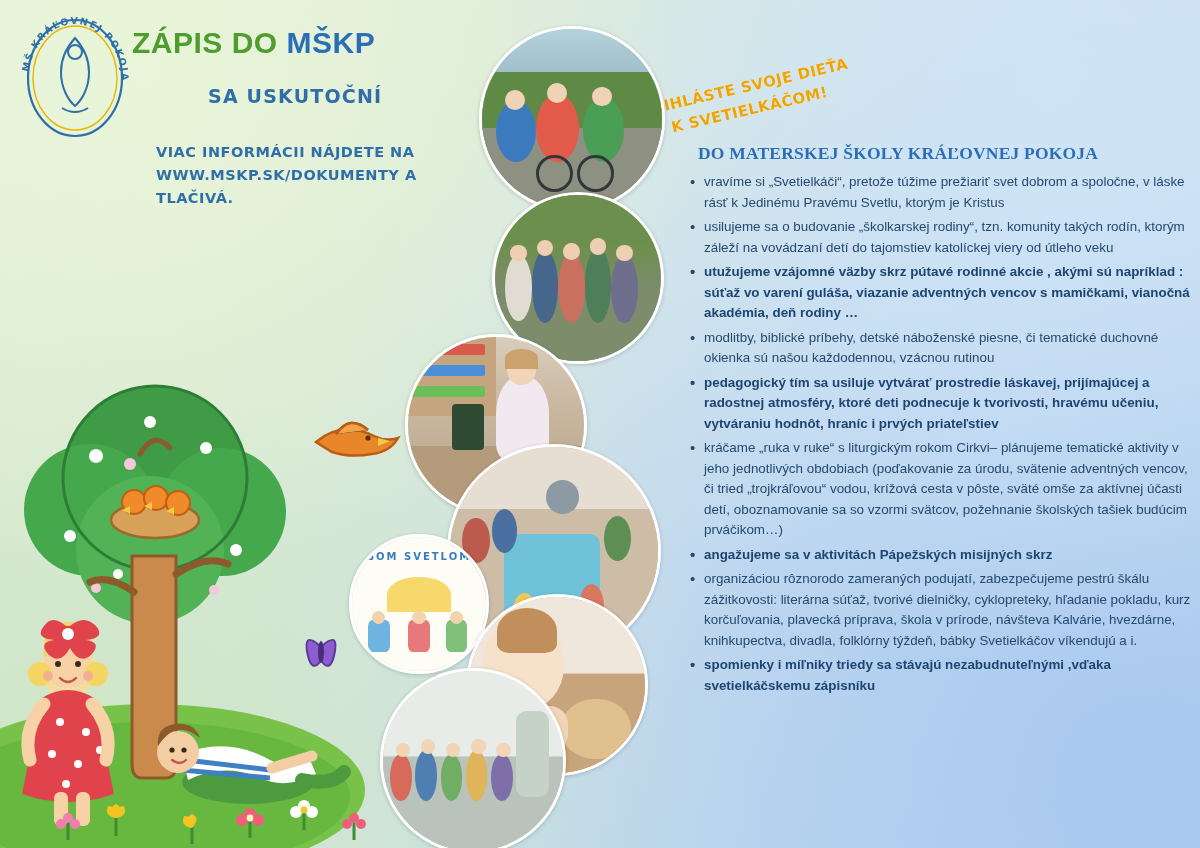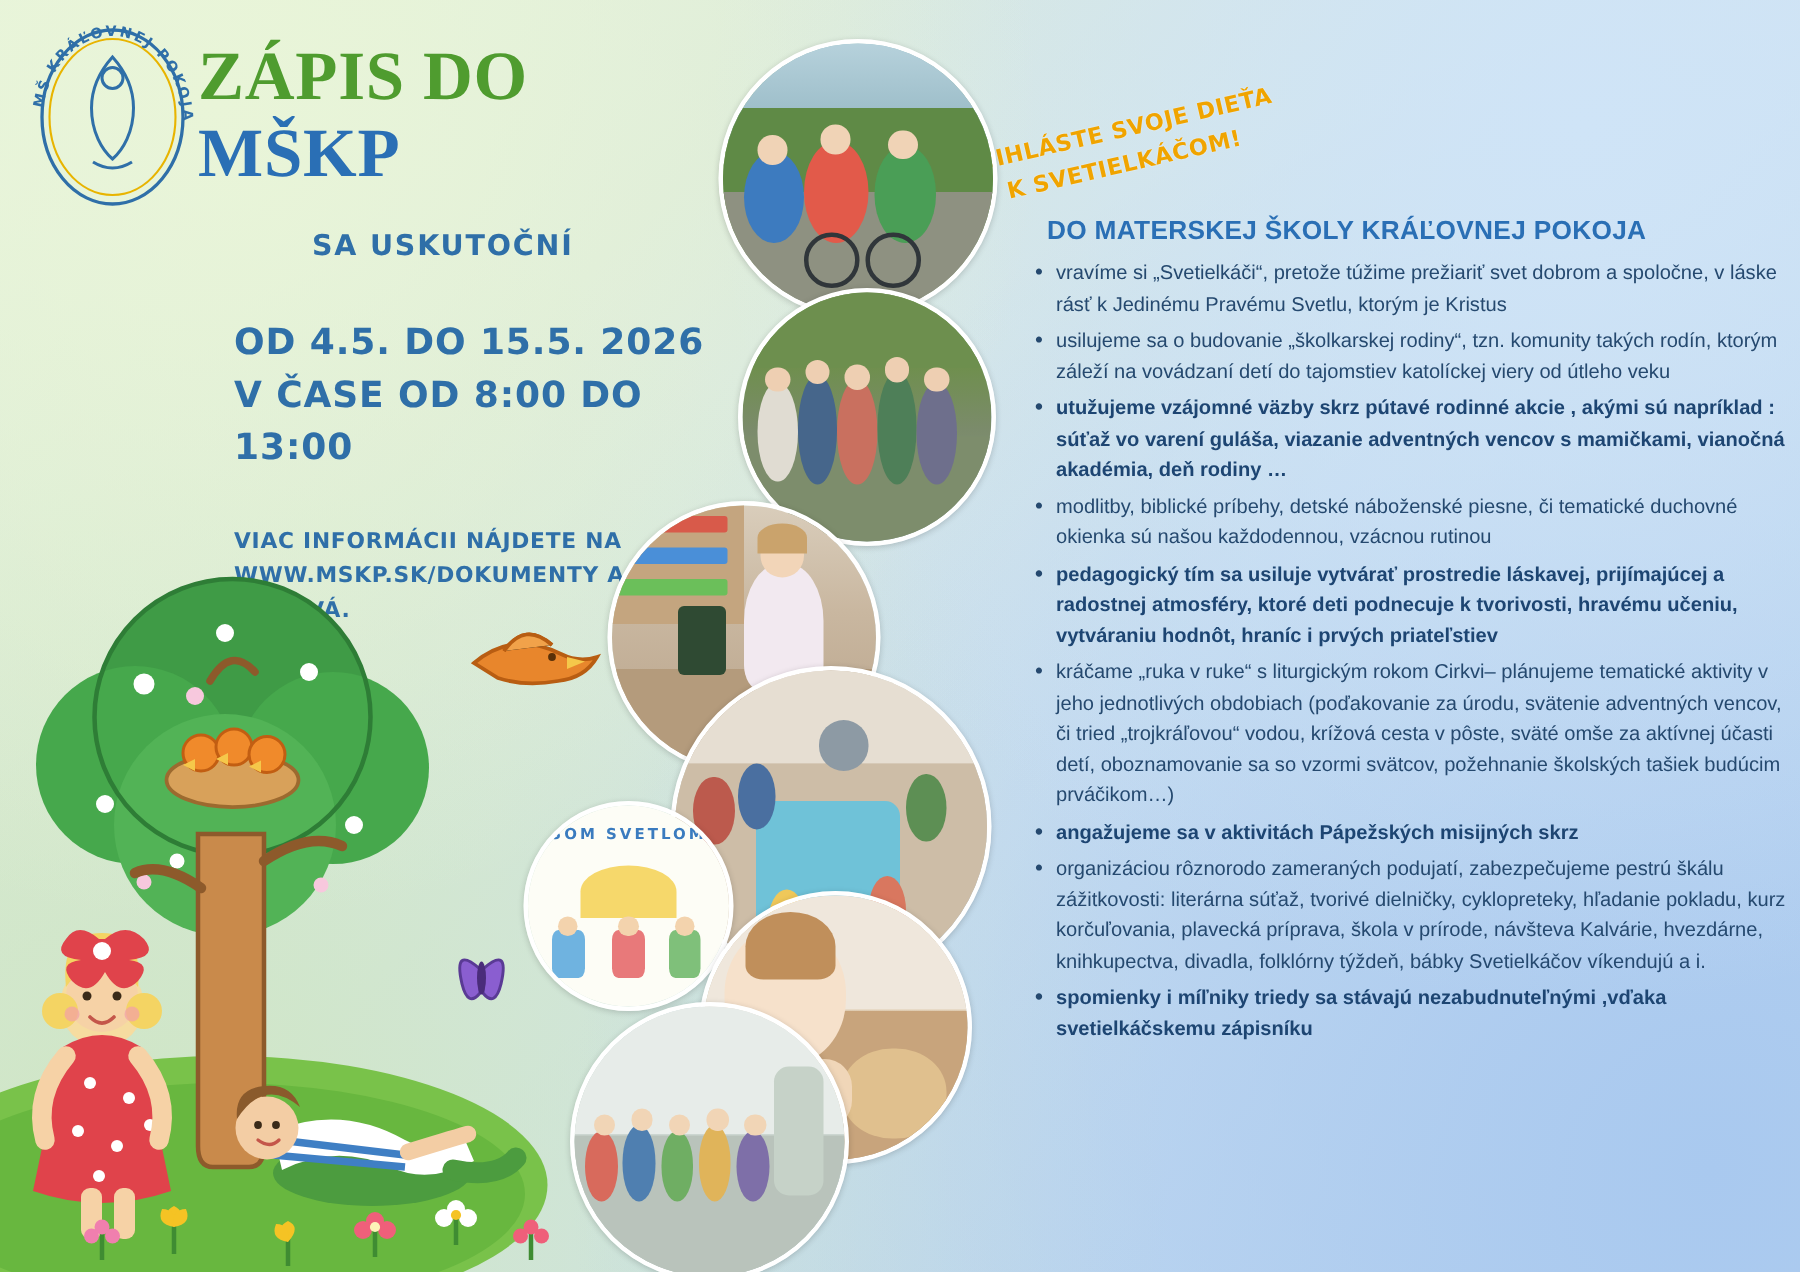--- a/index.html
+++ b/index.html
@@ -36,26 +36,26 @@
   .logo svg { display:block; }
 
   
   .left-col {
     position: absolute;
     left: 132px;
     top: 26px;
     width: 360px;
   }
   .title-zapis {
-    font-size: 46px;
+    font-size: 30px;
     font-weight: bold;
     letter-spacing: 0.5px;
     color: #4f9c2f;
     line-height: 1.1;
-    font-family: Liberation Serif, serif;
+    font-family: Liberation Sans, sans-serif;
   }
   .title-zapis .blue { color: #2a6fb5; }
   .subtitle-sa {
     margin-top: 26px;
     margin-left: 76px;
     font-size: 19px;
     font-weight: bold;
     color: #2f6fa8;
     letter-spacing: 1.2px;
     font-family: "DejaVu Sans", sans-serif;
@@ -97,21 +97,21 @@
   }
   .right-sub {
     position: absolute;
     left: 698px;
     top: 143px;
     width: 470px;
     font-size: 17.5px;
     font-weight: bold;
     color: #2a6fb5;
     letter-spacing: 0.2px;
-    font-family: Liberation Sans, sans-serif;
+    font-family: Liberation Serif, serif;
   }
   .bullets {
     position: absolute;
     left: 672px;
     top: 172px;
     width: 505px;
     margin: 0;
     padding: 0 0 0 18px;
     list-style: none;
     color: #25496f;
@@ -221,24 +221,20 @@
       </text>
     </svg>
   </div>
 
   <div class="left-col">
     <div class="title-zapis">
       <span>ZÁPIS DO</span>
       <span class="blue">MŠKP</span>
     </div>
     <div class="subtitle-sa">SA USKUTOČNÍ</div>
-    <div class="dates">
-      <div>OD 4.5. DO 15.5. 2026</div>
-      <div>V ČASE OD 8:00 DO 13:00</div>
-    </div>
     <div class="info">
       <div>VIAC INFORMÁCII NÁJDETE NA</div>
       <div>WWW.MSKP.SK/DOKUMENTY A TLAČIVÁ.</div>
     </div>
   </div>
 
   <div class="ribbon">
     <div>PRIHLÁSTE SVOJE DIEŤA</div>
     <div>K SVETIELKÁČOM!</div>
   </div>

